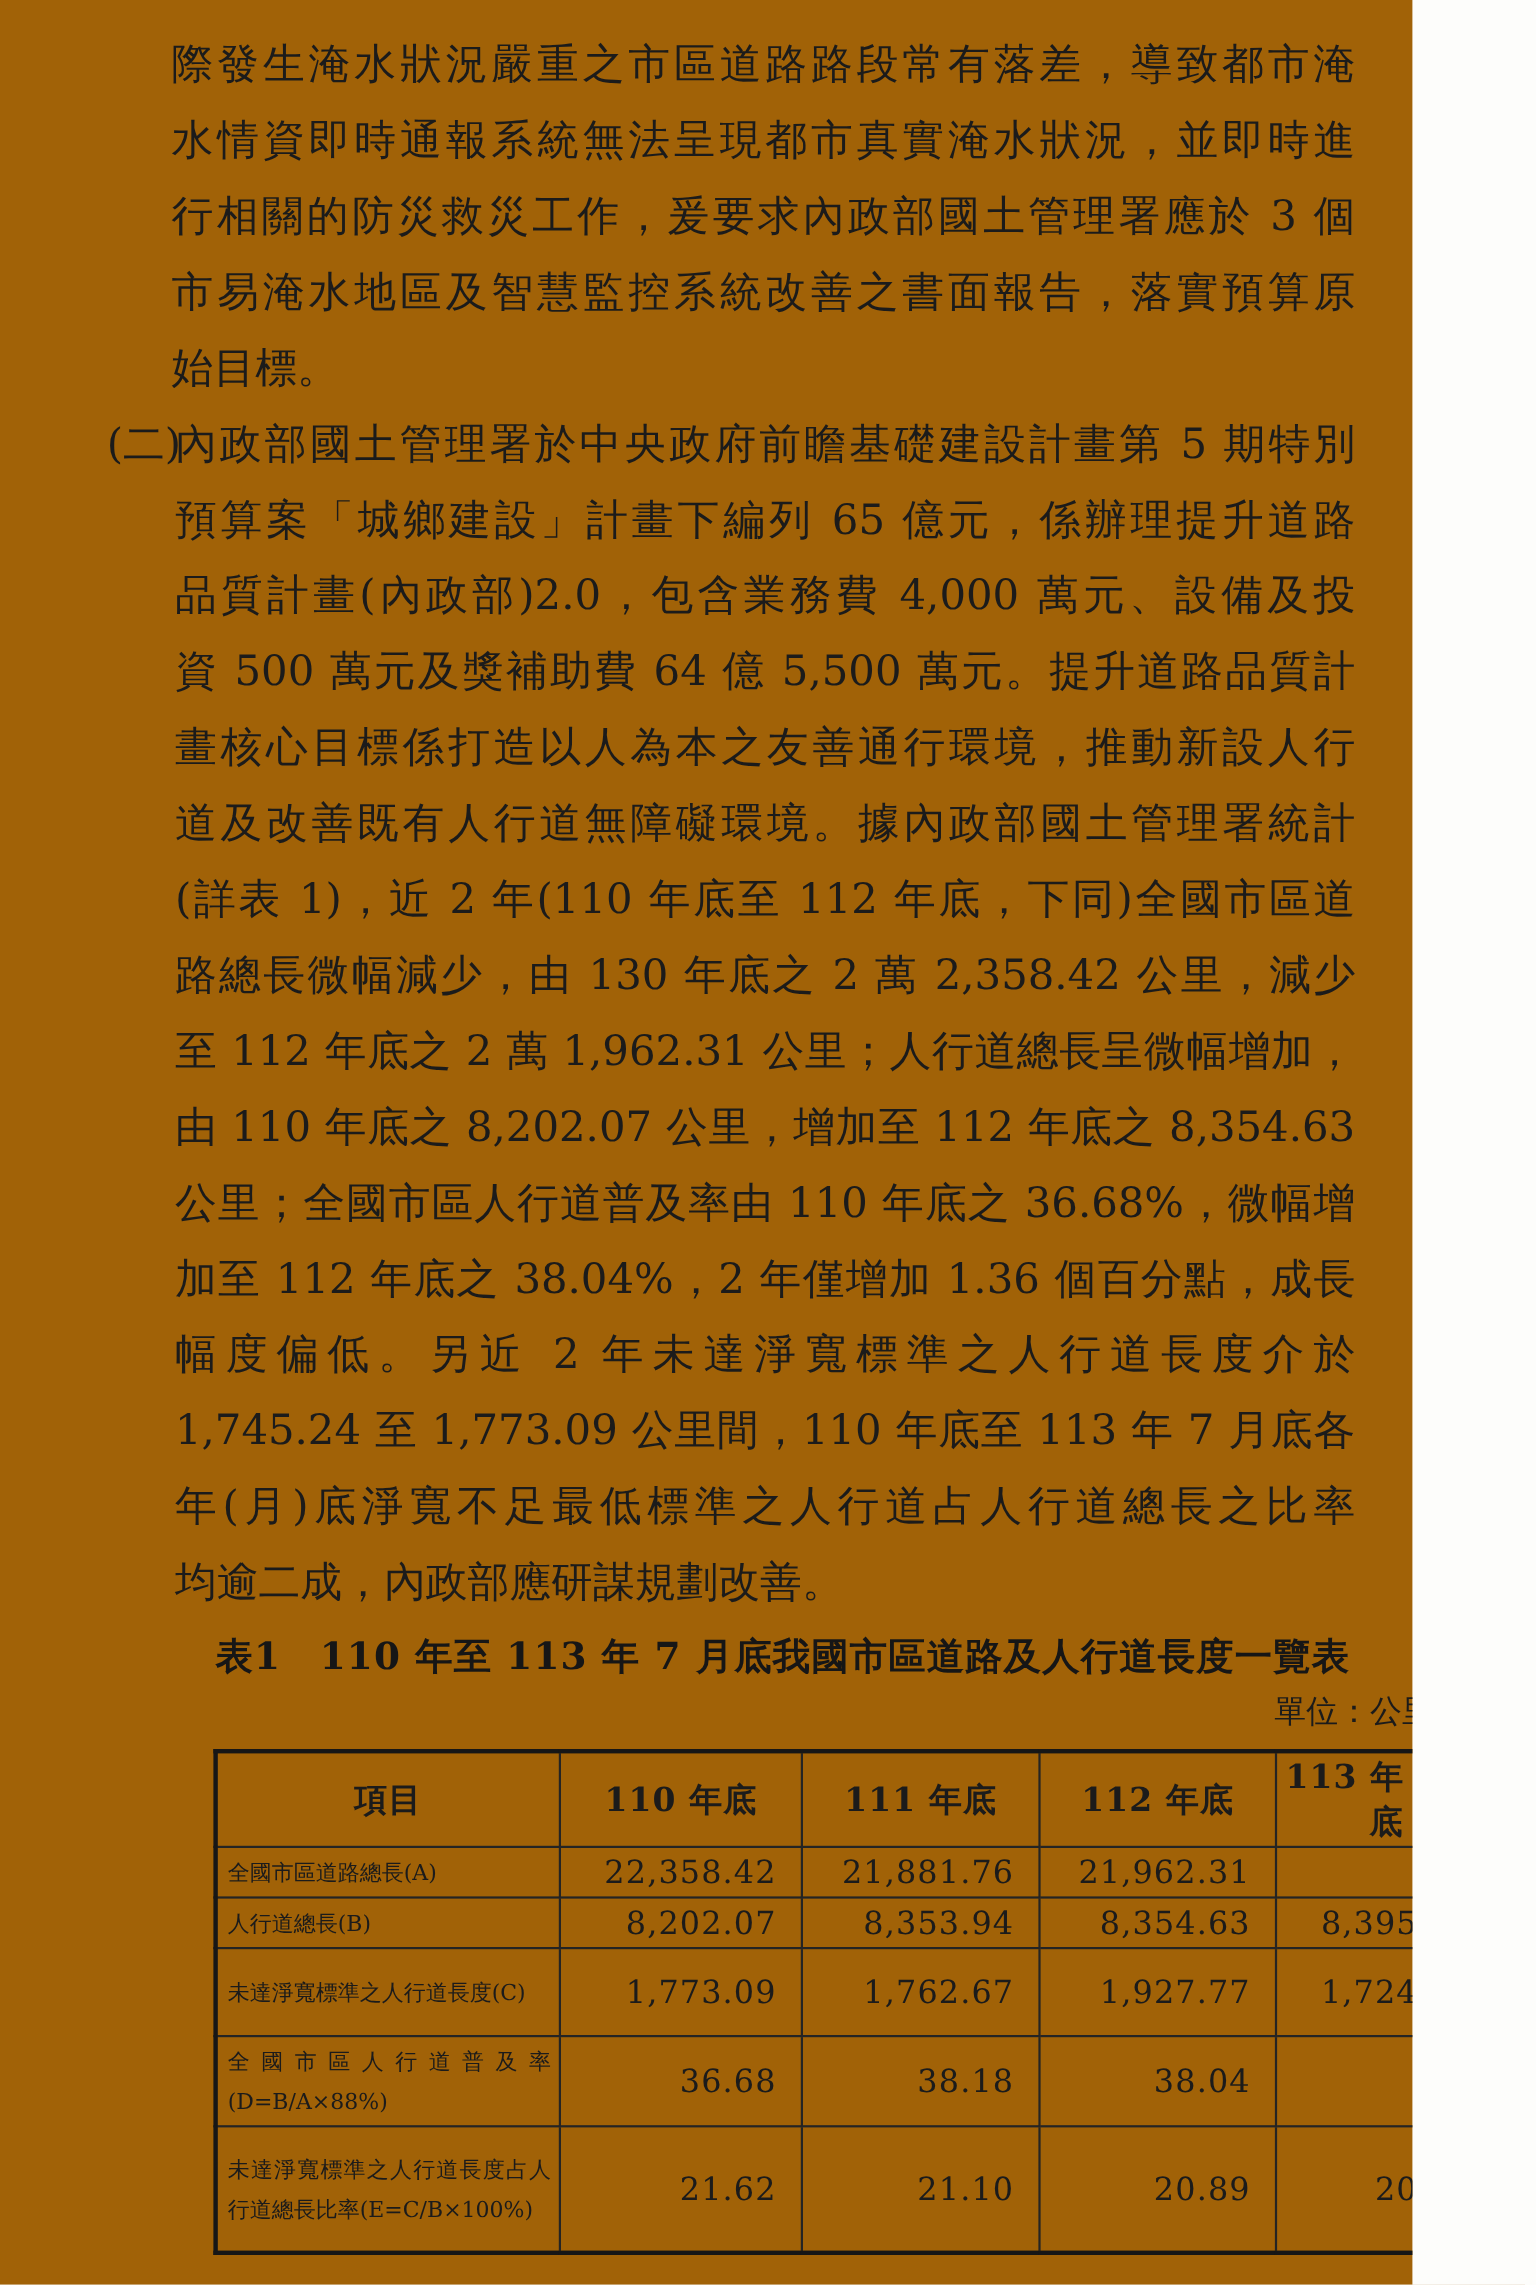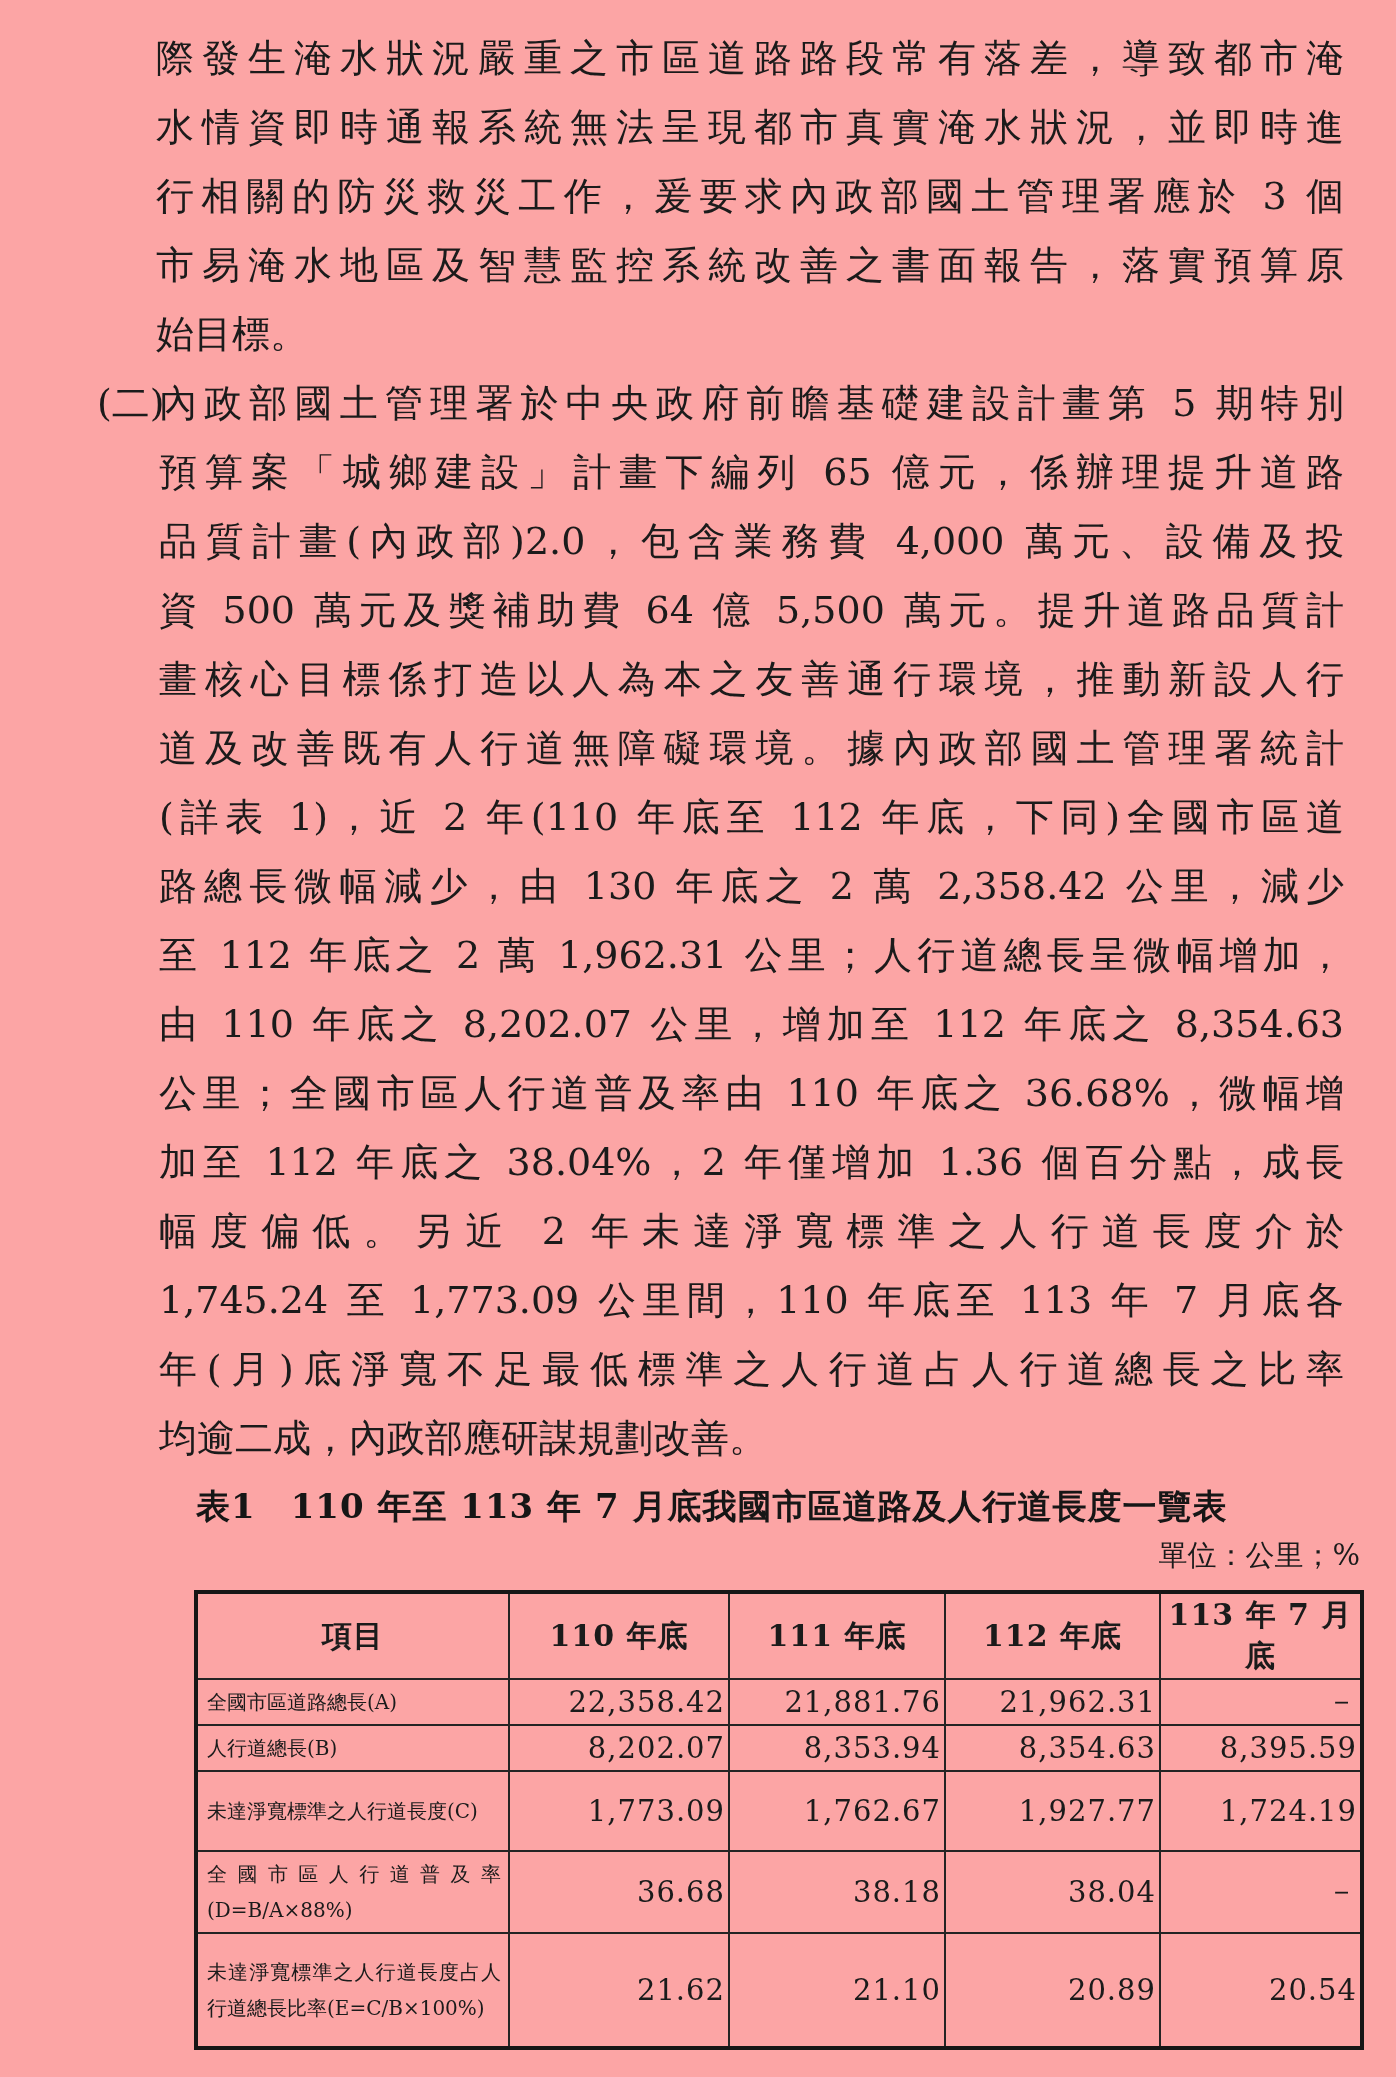--- a/index.html
+++ b/index.html
@@ -1,20 +1,20 @@
 <!DOCTYPE html>
 <html lang="zh-Hant"><head>
 <meta charset="utf-8">
 <style>
   html,body { margin:0; padding:0; background:#fdfdfb; }
   .page {
     position:relative;
-    width:1396px; height:2077px;
+    width:1284px; height:2077px;
     overflow:hidden;
-    background:#fca5a5;
+    background:#a16207;
     color:#1b1b1b;
     font-family:"DejaVu Serif","Liberation Serif",serif;
   }
   .para .line {
     font-size:38px;
     line-height:69px;
     color:#1b1b1b;
   }
   .j { text-align:justify; text-align-last:justify; }
   .p1 { margin:0 52px 0 156px; padding-top:24px; }
@@ -58,21 +58,21 @@
   }
   .dtable td.lbl {
     font-size:20px;
     line-height:36px;
     text-align:justify;
     padding:2px 7px 2px 9px;
   }
   .dtable td.num {
     font-size:29px;
     text-align:right;
-    padding-right:3px;
+    padding-right:22px;
     letter-spacing:1px;
   }
   tr.rA td { height:40px; }
   tr.rB td { height:40px; }
   tr.rC td { height:74px; }
   tr.rD td { height:76px; }
   tr.rE td { height:108px; }
 </style>
 </head>
 <body>

